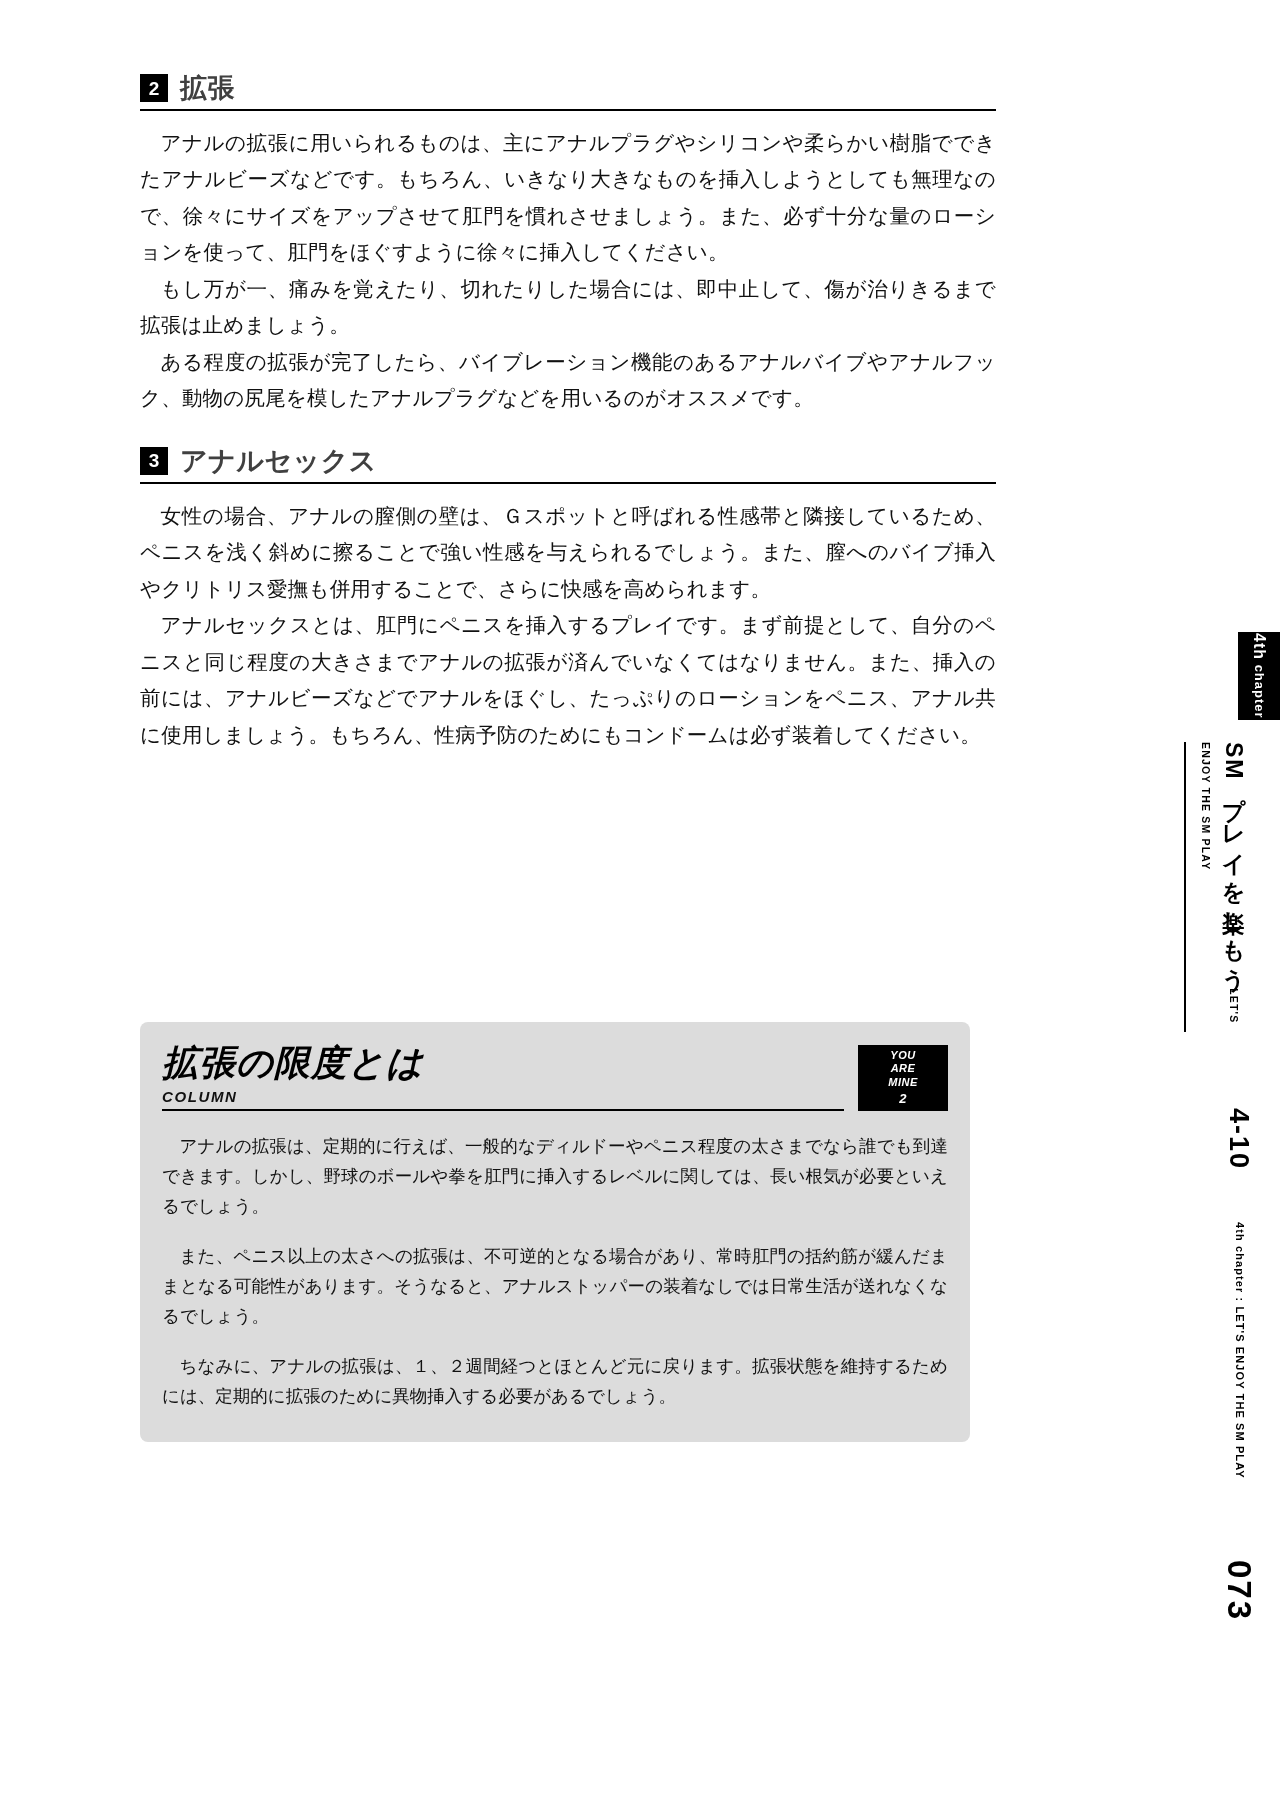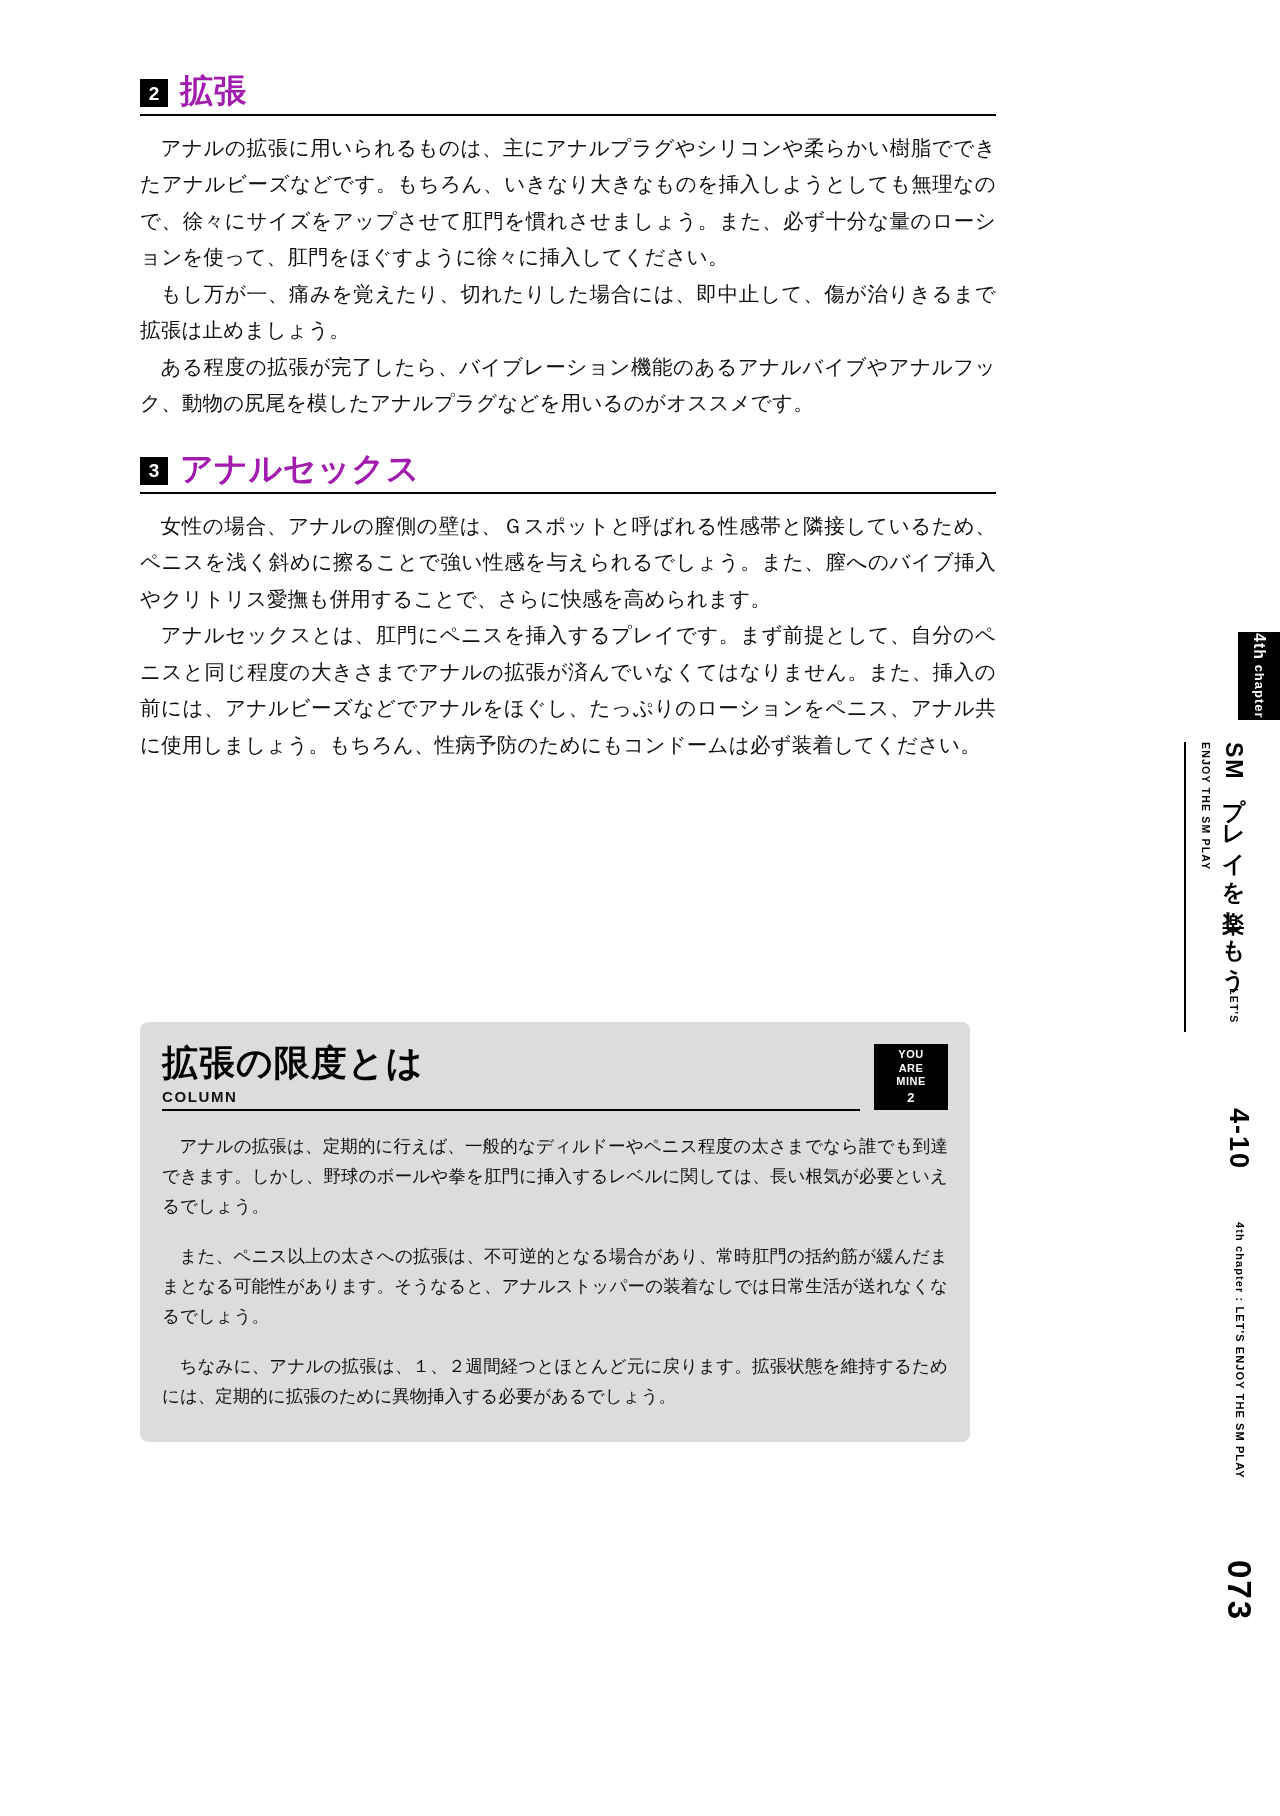--- a/index.html
+++ b/index.html
@@ -46,25 +46,25 @@
     color: #ffffff;
     font-size: 19px;
     font-weight: bold;
     display: flex;
     align-items: center;
     justify-content: center;
     line-height: 1;
     flex: 0 0 auto;
   }
   .sec-title {
-    font-size: 33px;
+    font-size: 27px;
     font-weight: bold;
     line-height: 1;
     letter-spacing: 0.5px;
-    color: #a21caf;
+    color: #404040;
   }
   .rule {
     border-bottom: 2px solid #000;
     margin-top: 7px;
   }
 
   p.body {
     font-size: 20.5px;
     line-height: 1.78;
     margin: 0;
@@ -88,22 +88,23 @@
   }
   .column-inner {
     position: absolute;
     left: 22px;
     top: 22px;
     right: 22px;
     bottom: 18px;
   }
   .column-title-row {
     display: flex;
-    align-items: flex-start;
+    align-items: flex-end;
     justify-content: space-between;
+    font-style: italic;
   }
   .column-title {
     font-size: 36px;
     font-weight: bold;
     letter-spacing: 1px;
     line-height: 1.05;
     color: #000;
   }
   .column-kicker {
     font-size: 15px;
@@ -111,21 +112,21 @@
     font-weight: bold;
     margin-top: 6px;
     color: #111;
   }
   .column-underline {
     border-bottom: 2.5px solid #000;
     margin-top: 4px;
     width: 100%;
   }
   .youaremine {
-    width: 74px;
+    width: 90px;
     height: 66px;
     background: #000;
     color: #fff;
     font-size: 11px;
     font-weight: bold;
     line-height: 1.25;
     letter-spacing: 0.5px;
     display: flex;
     flex-direction: column;
     align-items: center;

